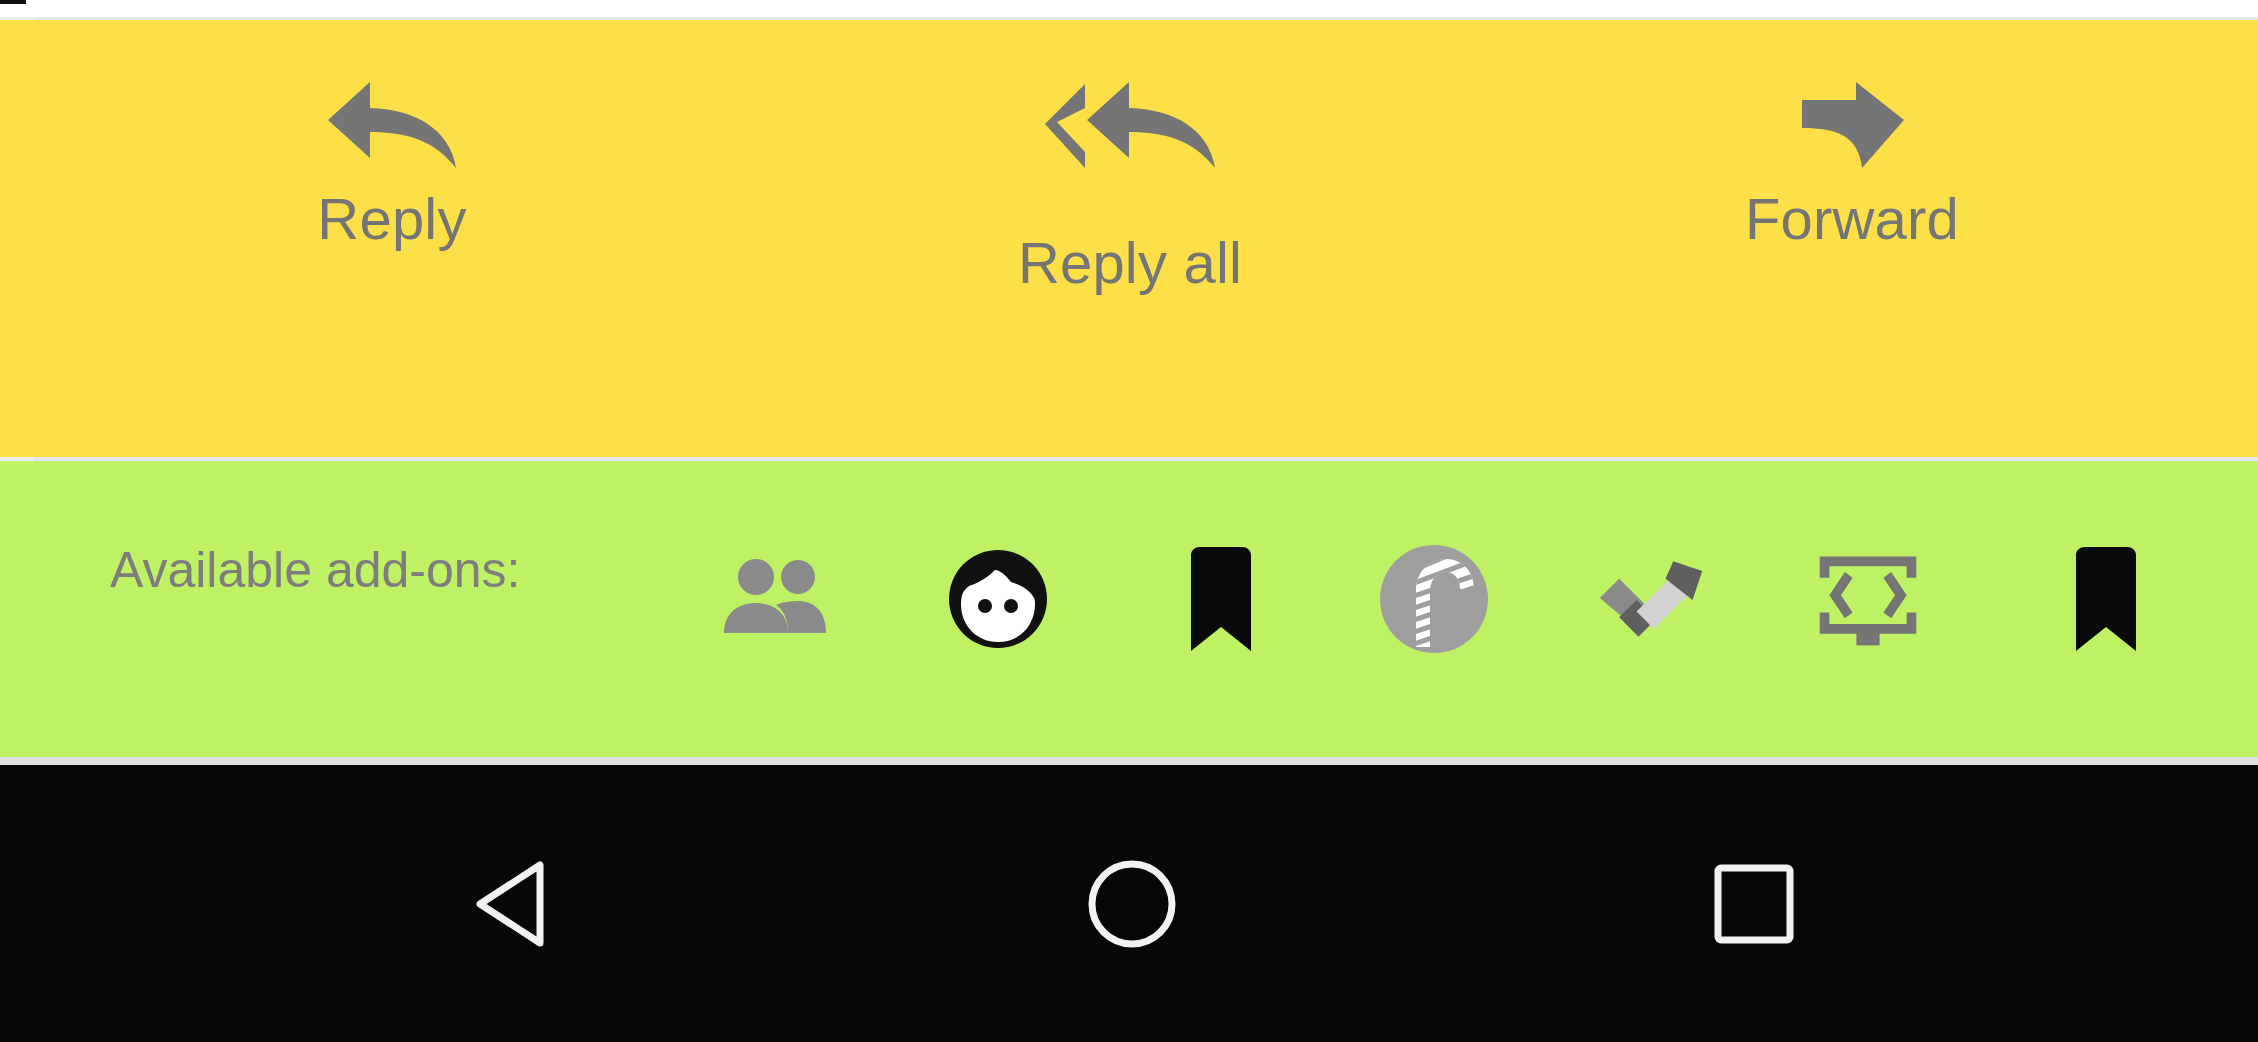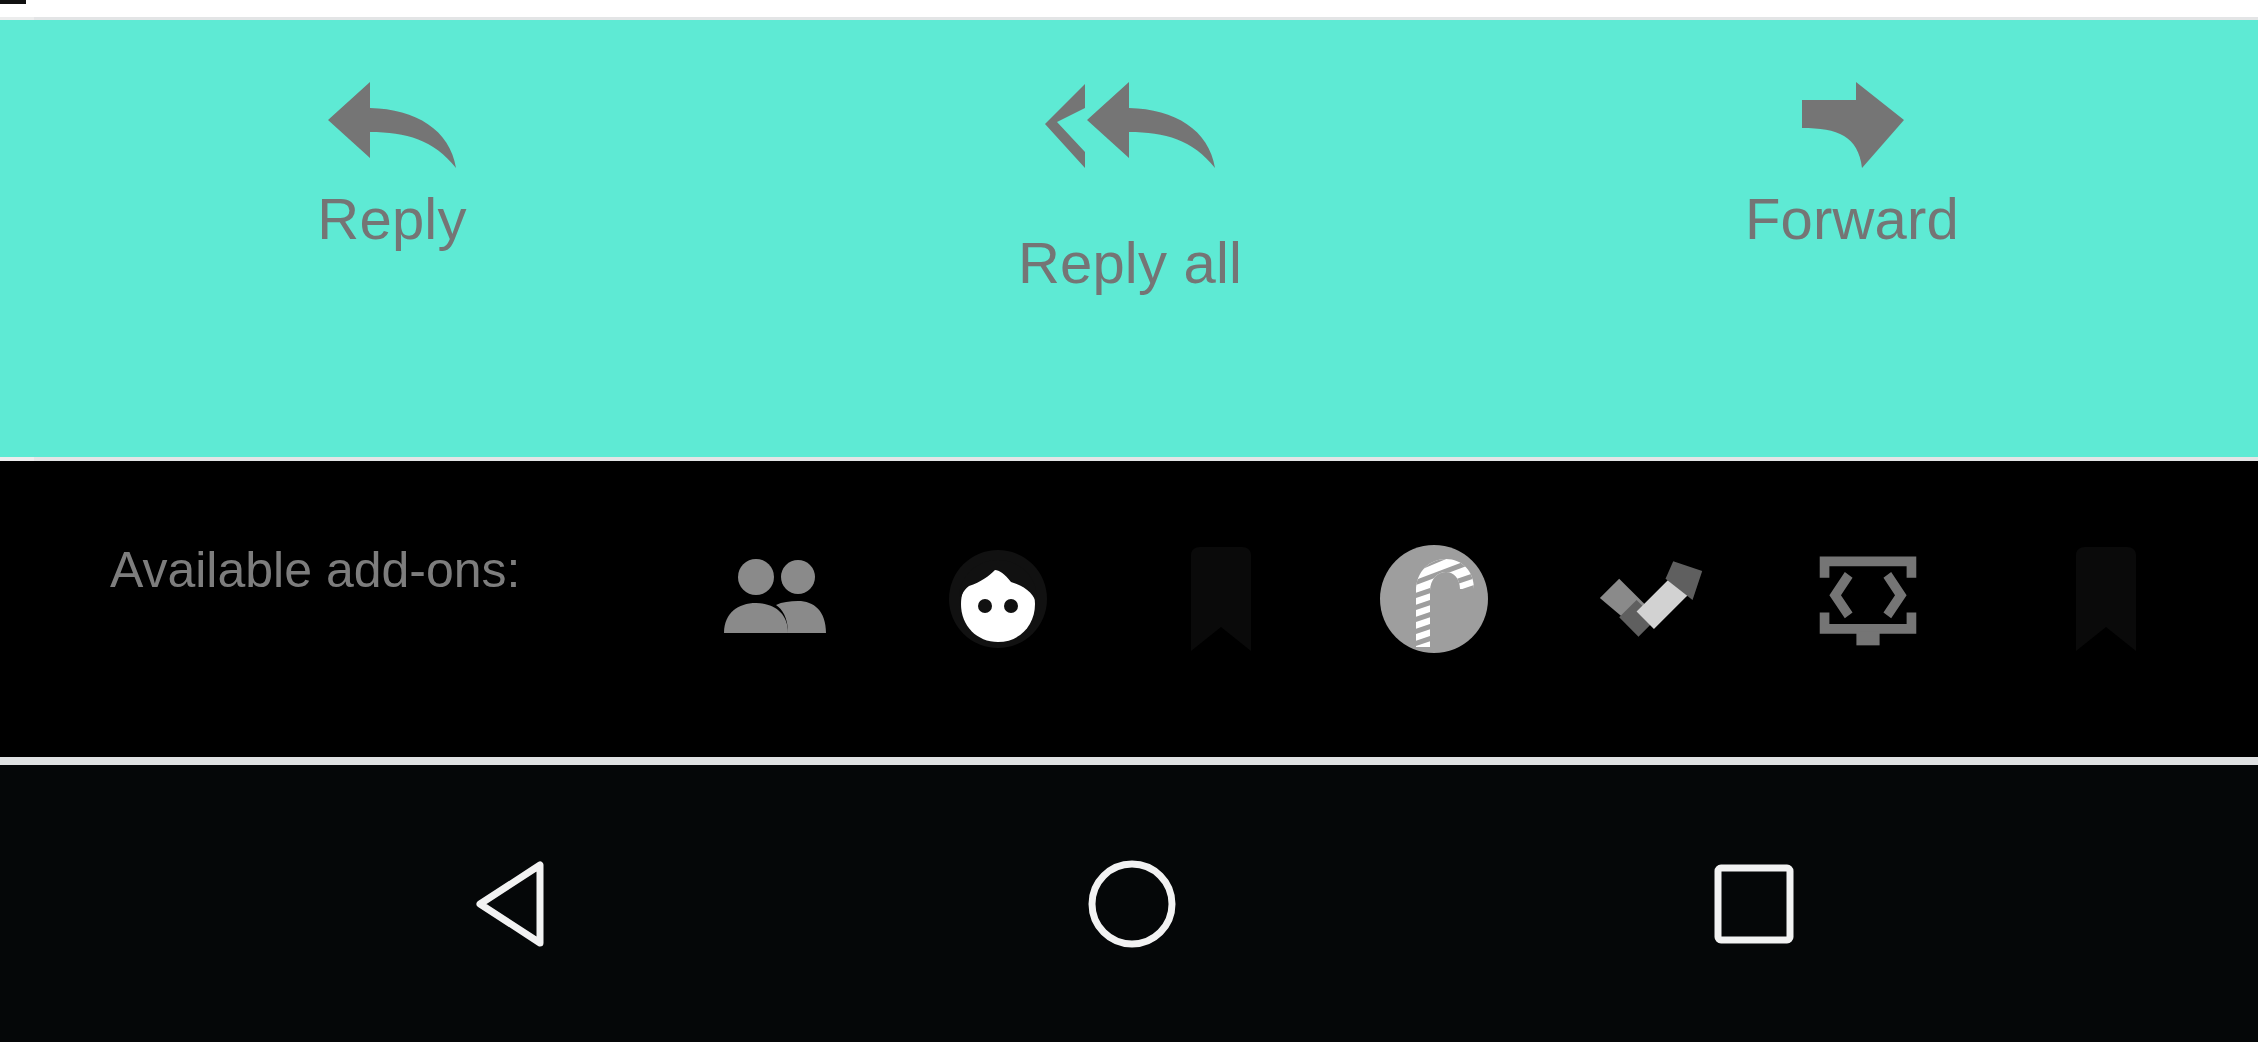--- a/index.html
+++ b/index.html
@@ -42,21 +42,21 @@
     background: #eceded;
   }
 
   
   .action-bar {
     position: absolute;
     left: 0;
     top: 20px;
     width: 100%;
     height: 437px;
-    background: #5eead4;
+    background: #fde047;
     display: flex;
     align-items: flex-start;
   }
   .action-item {
     position: absolute;
     top: 0;
     display: flex;
     flex-direction: column;
     align-items: center;
     width: 520px;
@@ -102,21 +102,21 @@
     background: #ededee;
   }
 
   
   .addons-bar {
     position: absolute;
     left: 0;
     top: 461px;
     width: 100%;
     height: 299px;
-    background: #000000;
+    background: #bef264;
   }
   .addons-label {
     position: absolute;
     left: 110px;
     top: 84px;
     font-size: 50px;
     line-height: 1;
     color: #7d7d7d;
     white-space: nowrap;
   }

